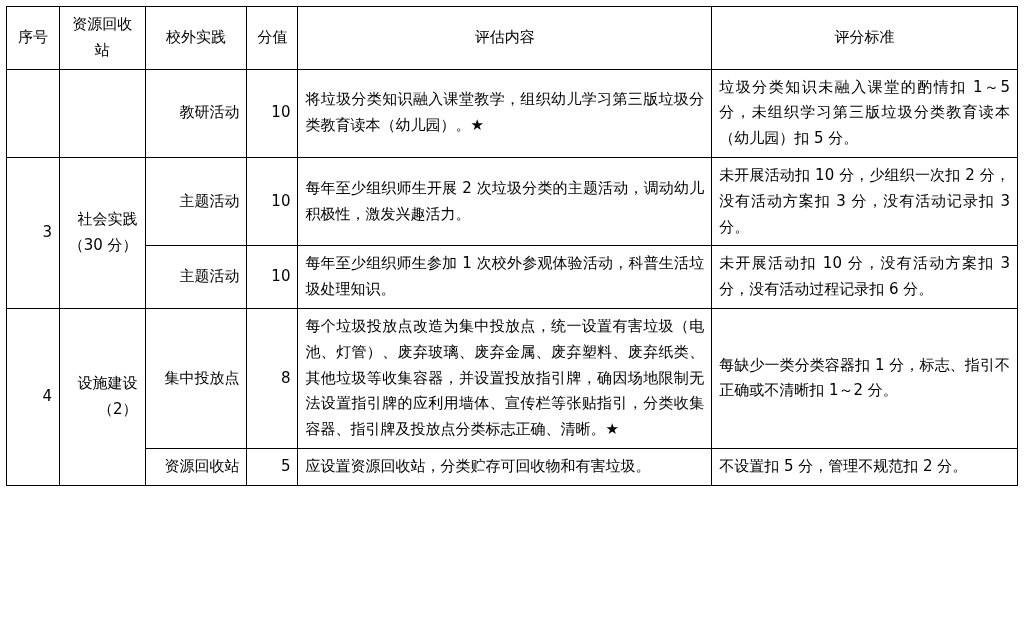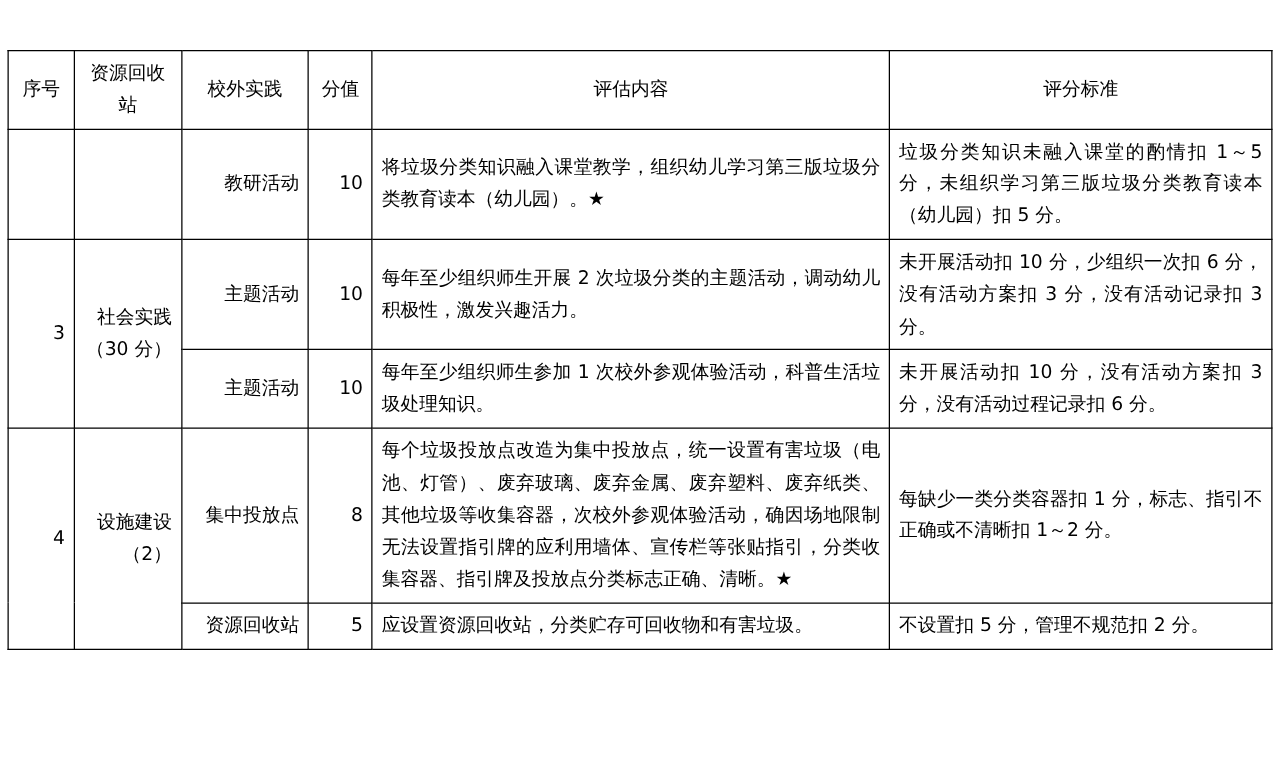--- a/index.html
+++ b/index.html
@@ -11,21 +11,20 @@
     width: 1024px;
     height: 623px;
     font-family: "DejaVu Sans", "Liberation Sans", sans-serif;
     color: #000000;
   }
   .sheet {
     width: 1024px;
     height: 453px;
     box-sizing: border-box;
     padding: 6px 6px 0 6px;
-    margin-top: 34px;
   }
   table.grid {
     border-collapse: collapse;
     table-layout: fixed;
     width: 1012px;
     margin: 0 auto;
   }
   table.grid td, table.grid th {
     border: 1px solid #000000;
     vertical-align: middle;
@@ -92,36 +91,36 @@
         <td class="body-text">将垃圾分类知识融入课堂教学，组织幼儿学习第三版垃圾分类教育读本（幼儿园）。★</td>
         <td class="body-text">垃圾分类知识未融入课堂的酌情扣 1～5 分，未组织学习第三版垃圾分类教育读本（幼儿园）扣 5 分。</td>
       </tr>
 
       <tr>
         <td class="center vert-label" rowspan="2">3</td>
         <td class="center vert-label" rowspan="2">社会实践（30 分）</td>
         <td class="center">主题活动</td>
         <td class="center">10</td>
         <td class="body-text">每年至少组织师生开展 2 次垃圾分类的主题活动，调动幼儿积极性，激发兴趣活力。</td>
-        <td class="body-text">未开展活动扣 10 分，少组织一次扣 6 分，没有活动方案扣 3 分，没有活动记录扣 3 分。</td>
+        <td class="body-text">未开展活动扣 10 分，少组织一次扣 2 分，没有活动方案扣 3 分，没有活动记录扣 3 分。</td>
       </tr>
 
       <tr>
         <td class="center">主题活动</td>
         <td class="center">10</td>
         <td class="body-text">每年至少组织师生参加 1 次校外参观体验活动，科普生活垃圾处理知识。</td>
         <td class="body-text">未开展活动扣 10 分，没有活动方案扣 3 分，没有活动过程记录扣 6 分。</td>
       </tr>
 
       <tr>
         <td class="center vert-label" rowspan="2">4</td>
         <td class="center vert-label" rowspan="2">设施建设（2）</td>
         <td class="center">集中投放点</td>
         <td class="center">8</td>
-        <td class="body-text">每个垃圾投放点改造为集中投放点，统一设置有害垃圾（电池、灯管）、废弃玻璃、废弃金属、废弃塑料、废弃纸类、其他垃圾等收集容器，次校外参观体验活动，确因场地限制无法设置指引牌的应利用墙体、宣传栏等张贴指引，分类收集容器、指引牌及投放点分类标志正确、清晰。★</td>
+        <td class="body-text">每个垃圾投放点改造为集中投放点，统一设置有害垃圾（电池、灯管）、废弃玻璃、废弃金属、废弃塑料、废弃纸类、其他垃圾等收集容器，并设置投放指引牌，确因场地限制无法设置指引牌的应利用墙体、宣传栏等张贴指引，分类收集容器、指引牌及投放点分类标志正确、清晰。★</td>
         <td class="body-text">每缺少一类分类容器扣 1 分，标志、指引不正确或不清晰扣 1～2 分。</td>
       </tr>
 
       <tr>
         <td class="center">资源回收站</td>
         <td class="center">5</td>
         <td class="body-text">应设置资源回收站，分类贮存可回收物和有害垃圾。</td>
         <td class="body-text">不设置扣 5 分，管理不规范扣 2 分。</td>
       </tr>
 

